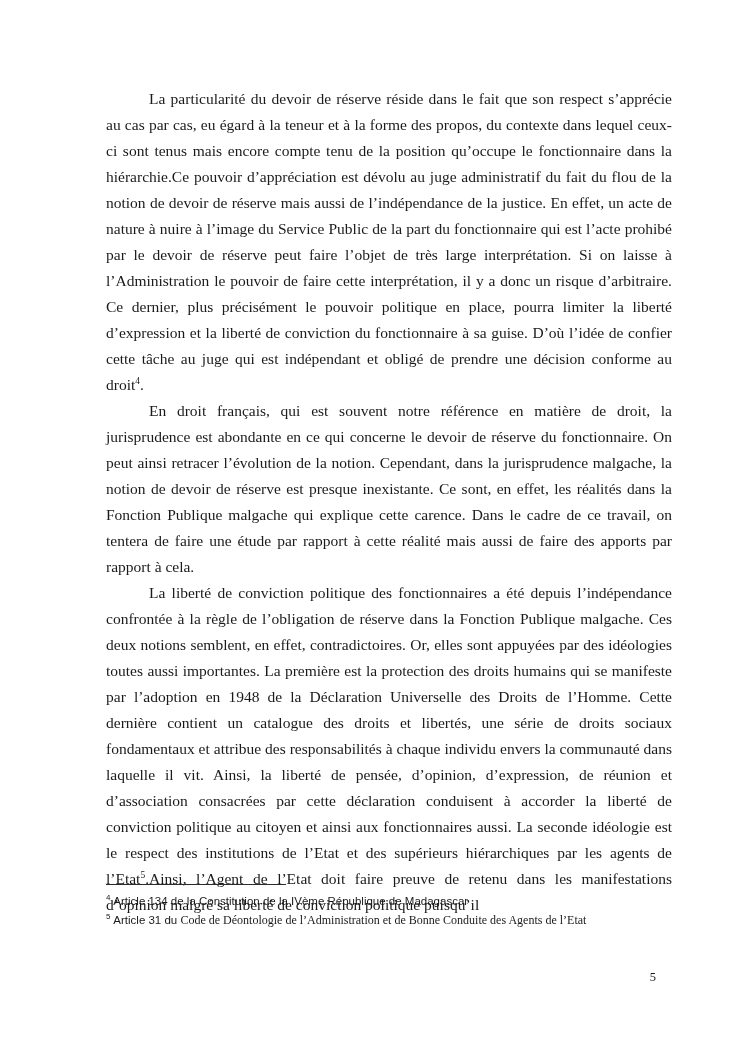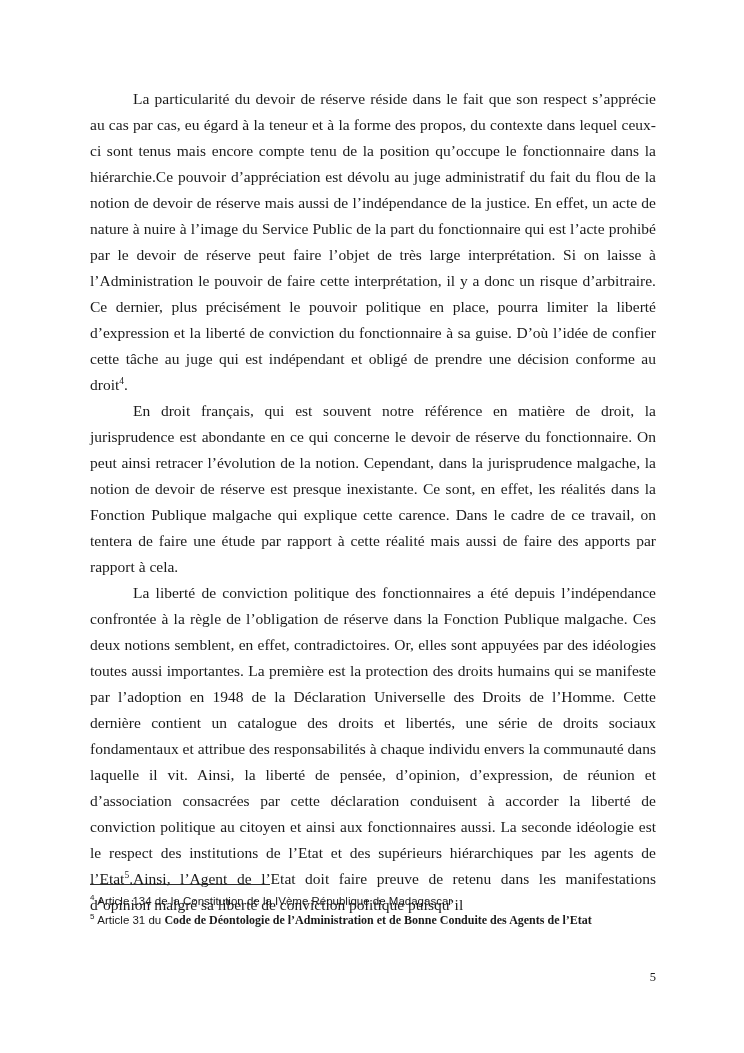--- a/index.html
+++ b/index.html
@@ -9,20 +9,21 @@
     background: #ffffff;
     position: relative;
     font-family: "Liberation Serif", serif;
     color: #1a1a1a;
     overflow: hidden;
   }
   .page {
     position: absolute;
     inset: 0;
     background: #ffffff;
+    margin-left: 16px;
   }
   .content {
     position: absolute;
     left: 90px;
     top: 86px;
     width: 566px;
   }
   .para {
     margin: 0;
     text-indent: 43px;
@@ -51,21 +52,21 @@
     line-height: 19px;
     color: #1a1a1a;
   }
   .footnote .fn-marker {
     font-family: "Liberation Sans", sans-serif;
     font-size: 8px;
     line-height: 0;
     vertical-align: super;
   }
   .fn-sans { font-family: "Liberation Sans", sans-serif; font-size: 11.5px; }
-  .fn-serif { font-family: "Liberation Serif", serif; font-size: 12px; font-weight: bold; }
+  .fn-serif { font-family: "Liberation Serif", serif; font-size: 12px; }
   .page-number {
     position: absolute;
     right: 88px;
     top: 970px;
     font-size: 12.5px;
     color: #1a1a1a;
   }
 </style>
 </head>
 <body>

